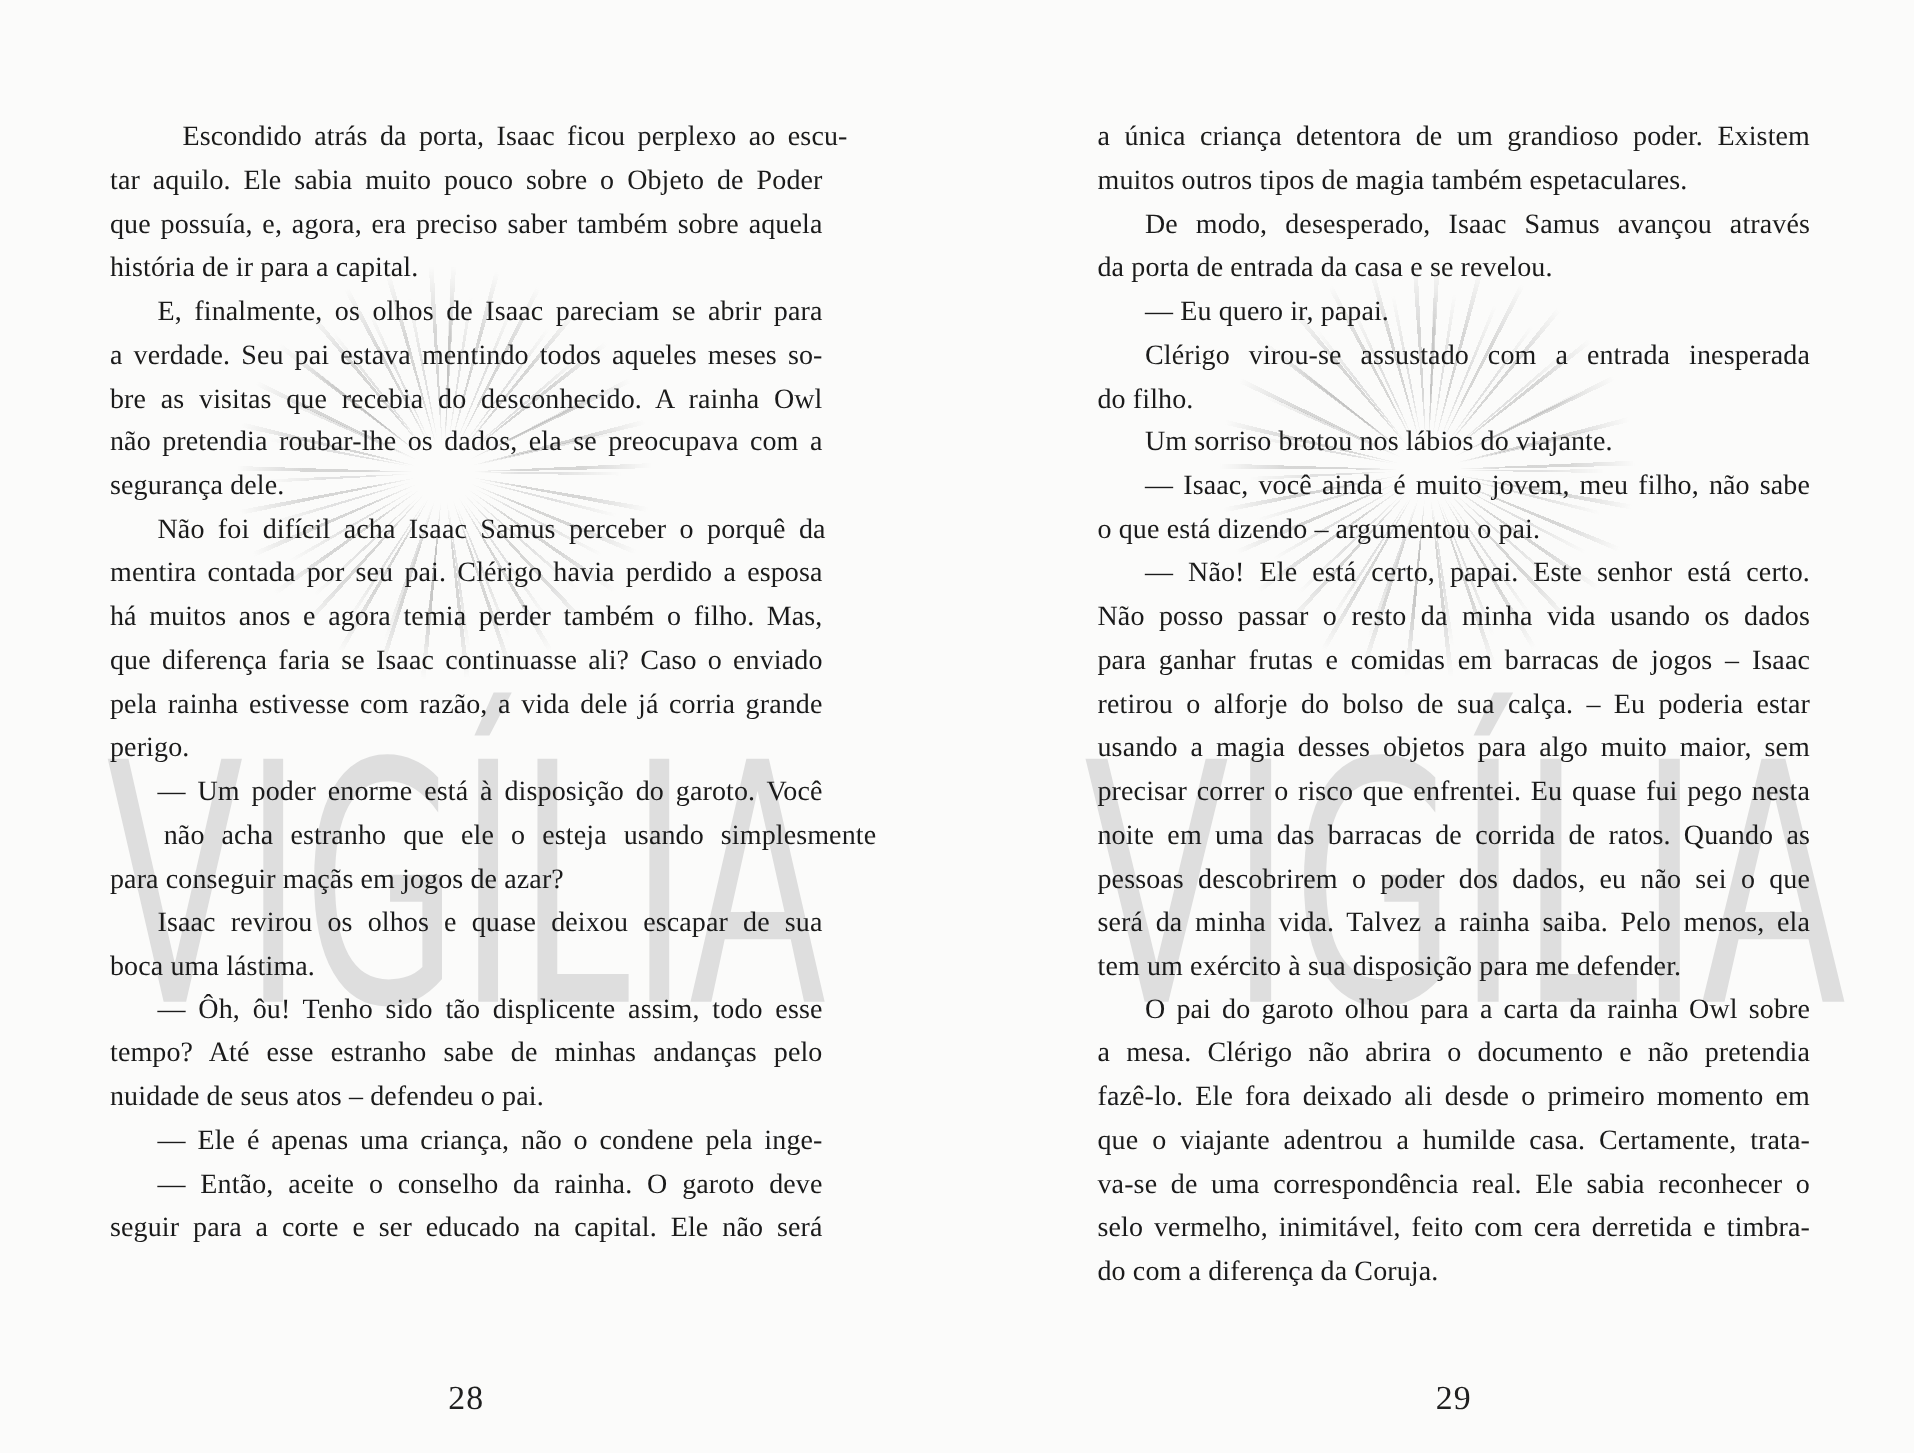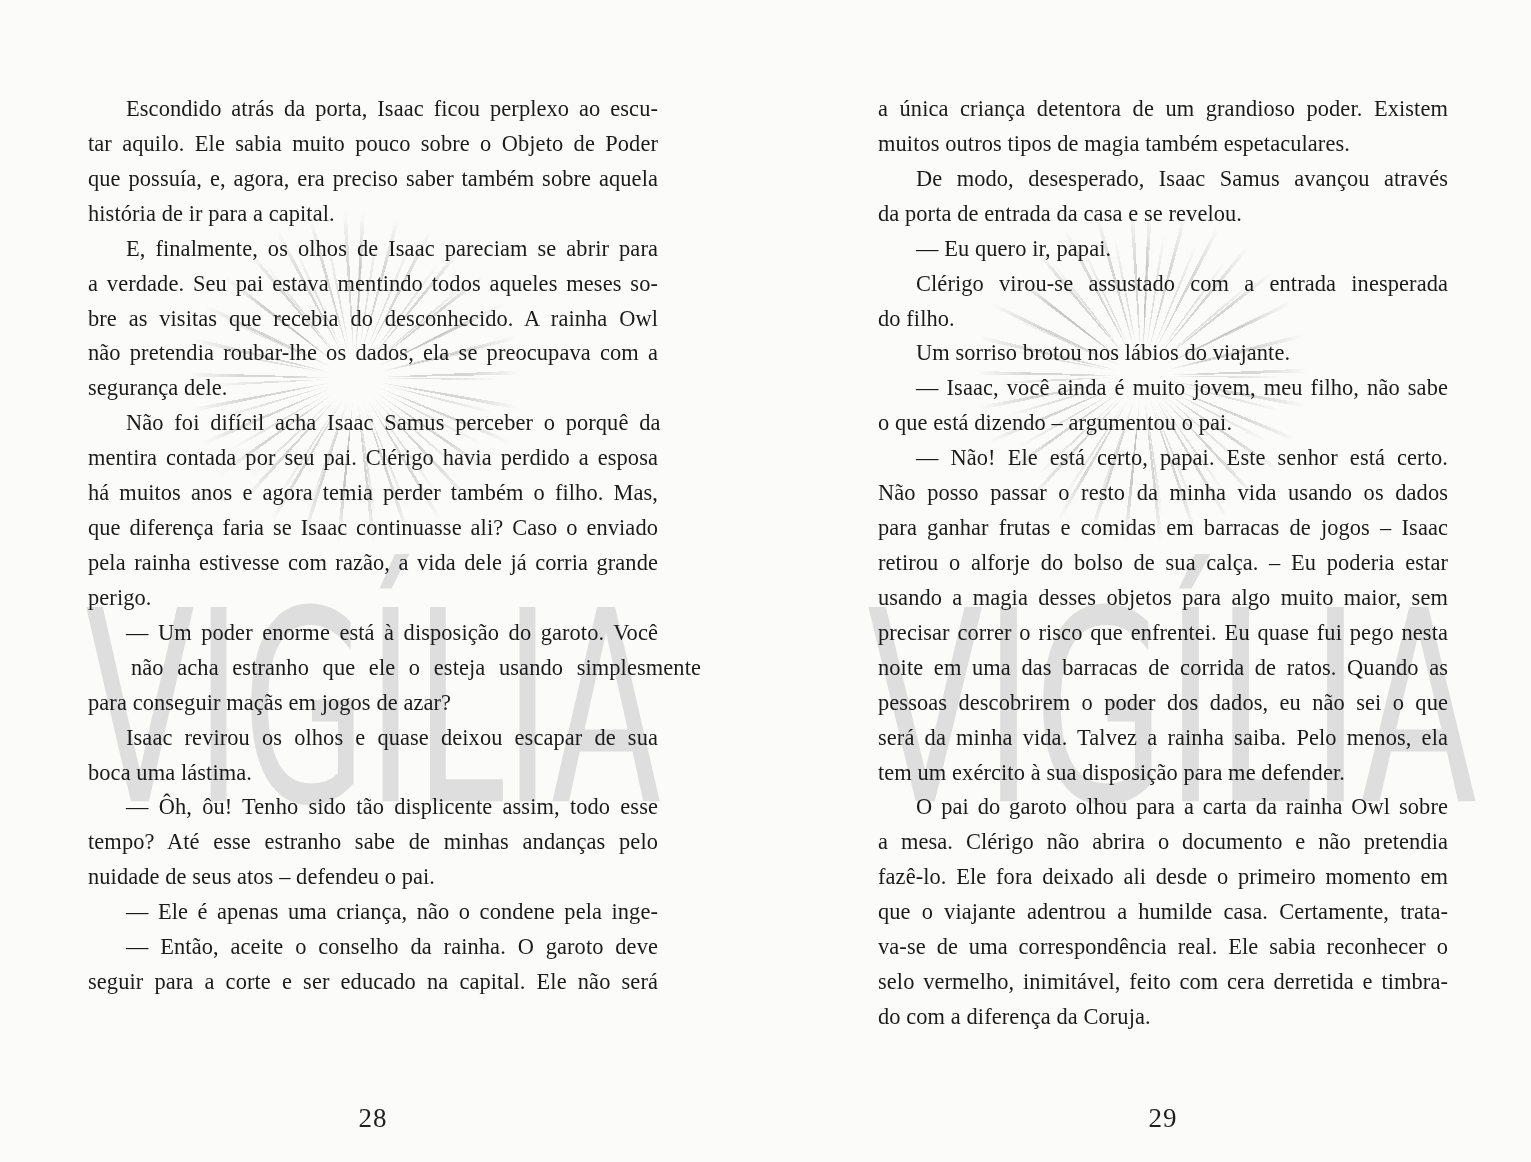--- a/index.html
+++ b/index.html
@@ -82,21 +82,21 @@
 <div class="spread">
 
   <section class="page" id="page-left">
     <div class="starburst"></div>
     <div class="wm-title">
       <svg viewBox="0 0 600 150" preserveAspectRatio="none" aria-hidden="true">
         <text x="300" y="148" text-anchor="middle" textLength="596" lengthAdjust="spacingAndGlyphs" font-size="200">VIGÍLIA</text>
       </svg>
     </div>
     <div class="column">
-        <div class="line indent"><span style="word-spacing: 4.18555px;">Escondido atrás da porta, Isaac ficou perplexo ao escu-</span></div>
+        <div class="line indent"><span style="word-spacing: 4.18555px; margin-left: 20px;">Escondido atrás da porta, Isaac ficou perplexo ao escu-</span></div>
         <div class="line"><span style="word-spacing: 4.63281px;">tar aquilo. Ele sabia muito pouco sobre o Objeto de Poder</span></div>
         <div class="line"><span style="word-spacing: 2.15278px;">que possuía, e, agora, era preciso saber também sobre aquela</span></div>
         <div class="line"><span>história de ir para a capital.</span></div>
         <div class="line indent"><span style="word-spacing: 4.27431px;">E, finalmente, os olhos de Isaac pareciam se abrir para</span></div>
         <div class="line"><span style="word-spacing: 3.13542px;">a verdade. Seu pai estava mentindo todos aqueles meses so-</span></div>
         <div class="line"><span style="word-spacing: 6.06076px;">bre as visitas que recebia do desconhecido. A rainha Owl</span></div>
         <div class="line"><span style="word-spacing: 3.46875px;">não pretendia roubar-lhe os dados, ela se preocupava com a</span></div>
         <div class="line"><span>segurança dele.</span></div>
         <div class="line indent"><span style="word-spacing: 4.98611px;">Não foi difícil acha Isaac Samus perceber o porquê da</span></div>
         <div class="line"><span style="word-spacing: 3.26562px;">mentira contada por seu pai. Clérigo havia perdido a esposa</span></div>

